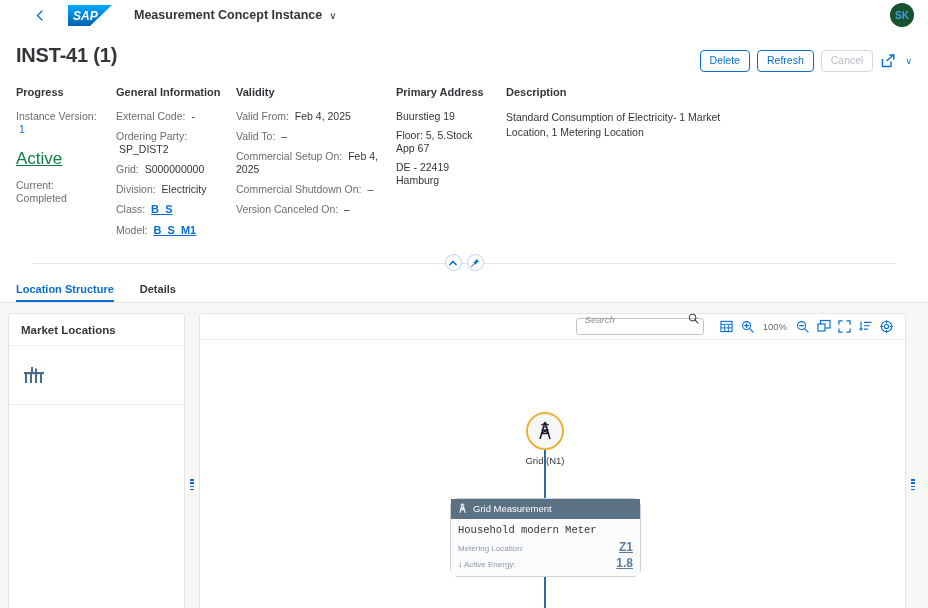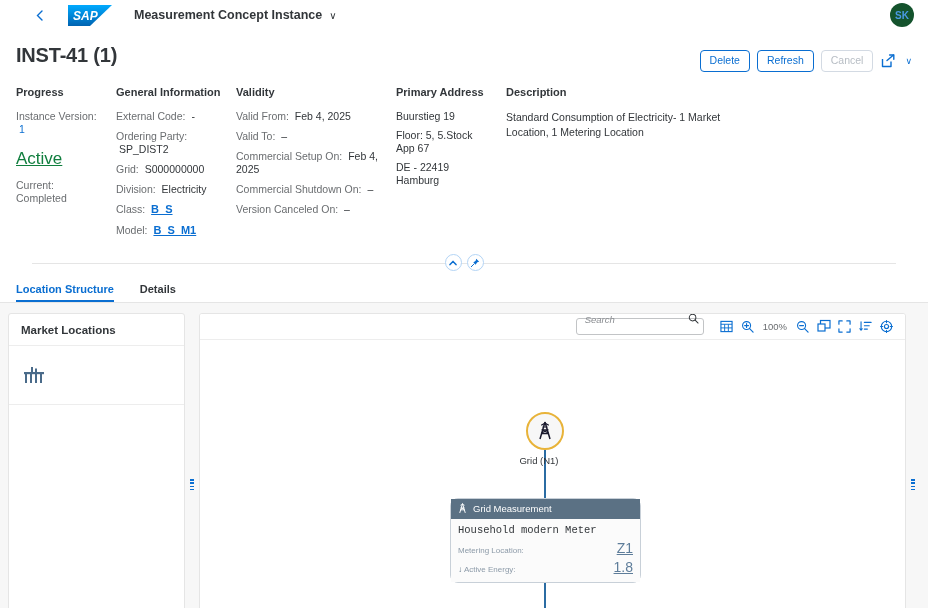--- a/index.html
+++ b/index.html
@@ -208,21 +208,21 @@
     background: #5b7184; color: #ffffff; font-size: 9.5px;
     padding: 4px 6px 5px; display: flex; align-items: center; gap: 5px;
   }
   .mcard-body { padding: 5px 7px 5px; background: #fbfbfb; }
   .mcard-title { font-size: 10.5px; color: #32363a; margin-bottom: 3px; font-family: Liberation Mono, monospace; }
   .mrow {
     display: flex; align-items: baseline; justify-content: space-between;
     font-size: 8px; color: #8c9aa8; line-height: 1.35;
   }
   .mrow .mlabel { display: flex; align-items: baseline; gap: 2px; }
-  .mrow .mval { color: #5e7d9a; text-decoration: underline; font-weight: normal; font-size: 14px; }
+  .mrow .mval { color: #5e7d9a; text-decoration: underline; font-weight: bold; font-size: 12px; }
   .arrow-dn { color: #5b7184; font-size: 8px; }
 </style>
 </head>
 <body>
 
 <div class="shell-header">
   <div class="back-btn">
     <svg width="7" height="11" viewBox="0 0 7 11">
       <path d="M6 1 L1.5 5.5 L6 10" stroke="#0a6ed1" stroke-width="1.4" fill="none" stroke-linecap="round"></path>
     </svg>
@@ -458,21 +458,21 @@
 
       <div class="node-circle grid" style="left:326px; top:72px;">
         <svg width="20" height="20" viewBox="0 0 20 20">
           <path d="M10 1 L5 18 M10 1 L15 18" stroke="#1a1a2e" stroke-width="1.5" fill="none"></path>
           <path d="M6.4 12.5 H13.6 M7.3 9 H12.7" stroke="#1a1a2e" stroke-width="1.3"></path>
           <path d="M6.6 12 L13.4 8.6 M13.4 12 L6.6 8.6" stroke="#1a1a2e" stroke-width="1.1"></path>
           <path d="M7.6 6 L12.4 6" stroke="#1a1a2e" stroke-width="1.1"></path>
           <path d="M6.2 4.2 L10 2.2 L13.8 4.2" stroke="#1a1a2e" stroke-width="1.2" fill="none"></path>
         </svg>
       </div>
-      <div class="node-label" style="left:289px; top:115px; width:100px;">Grid (N1)</div>
+      <div class="node-label" style="left:295px; top:115px; width:100px;">Grid (N1)</div>
 
       <div class="mcard" style="left:250px; top:158px;border-radius:8px;">
         <div class="mcard-head">
           <svg width="11" height="11" viewBox="0 0 20 20">
             <path d="M10 1 L5 18 M10 1 L15 18" stroke="#ffffff" stroke-width="1.8" fill="none"></path>
             <path d="M6.4 12.5 H13.6 M7.3 9 H12.7" stroke="#ffffff" stroke-width="1.6"></path>
             <path d="M6.6 12 L13.4 8.6 M13.4 12 L6.6 8.6" stroke="#ffffff" stroke-width="1.3"></path>
             <path d="M6.2 4.2 L10 2.2 L13.8 4.2" stroke="#ffffff" stroke-width="1.4" fill="none"></path>
           </svg>
           <span>Grid Measurement</span>

